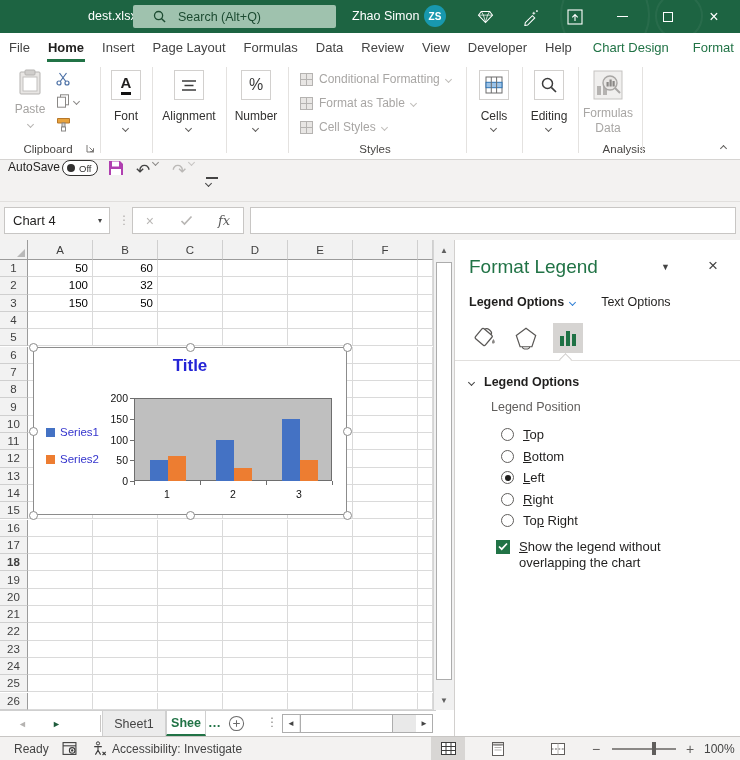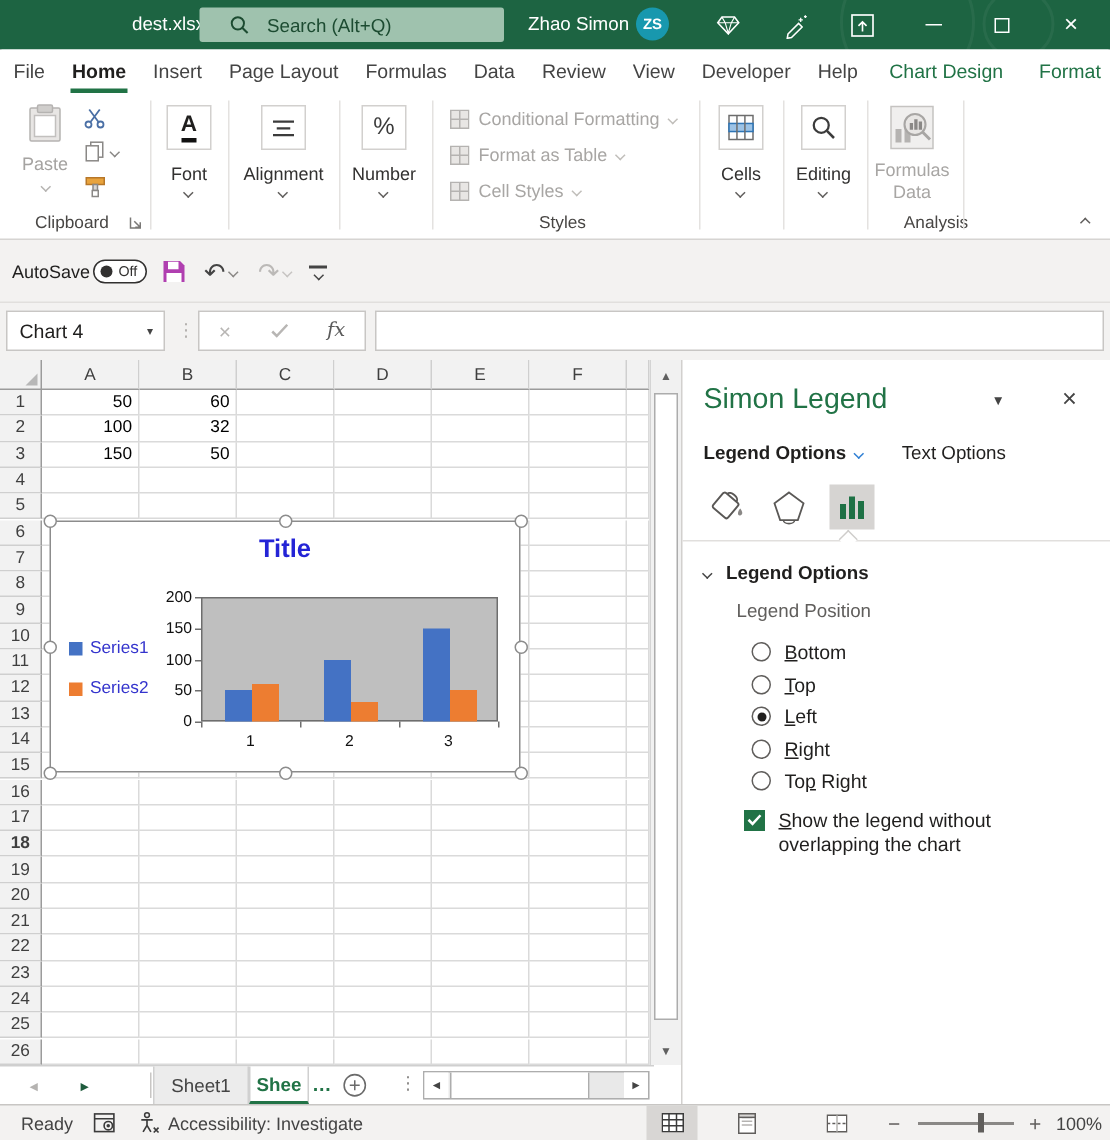--- a/index.html
+++ b/index.html
@@ -47,21 +47,21 @@
   .mid-chv { position:absolute; top:64px; color:#605e5c; }
   .paste { position:absolute; left:10px; top:7px; width:40px; text-align:center; color:#a5a3a1; }
   .paste .lbl { margin-top:4px; font-size:12px; }
   .sm-ico { position:absolute; display:flex; align-items:center; }
   .styles-row { position:absolute; display:flex; align-items:center; gap:6px; color:#a8a6a4; font-size:12px; white-space:nowrap; }
   .an-line { position:absolute; width:64px; text-align:center; font-size:12px; color:#a8a6a4; }
   .collapse-chv { position:absolute; right:14px; bottom:8px; color:#605e5c; }
 
   
   .qatrow { position:absolute; left:0; top:160px; width:740px; height:42px; background:#f3f2f1; border-bottom:1px solid #e1dfdd; }
-  .qat-item { position:absolute; top:0; height:42px; display:flex; align-items:center; }
+  .qat-item { position:absolute; top:0; height:42px; display:flex; }
   .autosave-toggle { width:36px; height:16px; border:1px solid #323130; border-radius:9px; background:#fff; display:flex; align-items:center; padding:0 4px; gap:4px; }
   .autosave-dot { width:8px; height:8px; border-radius:50%; background:#323130; }
   .autosave-state { font-size:9.5px; color:#323130; }
   .undo-glyph { font-size:17px; color:#444; }
   .redo-glyph { font-size:17px; color:#bbb9b7; }
   .qat-chv { margin-left:3px; color:#8a8886; }
   .custom-bar { width:12px; height:2px; background:#444; display:block; margin-bottom:2px; }
 
   .formularow { position:absolute; left:0; top:202px; width:740px; height:38px; background:#f3f2f1; }
   .namebox { position:absolute; left:4px; top:5px; width:106px; height:27px; background:#fff; border:1px solid #c8c6c4; display:flex; align-items:center; }
@@ -736,21 +736,21 @@
       <div class="handle" style="left: 309px; top: -5px;"></div>
       <div class="handle" style="left: -5px; top: 79px;"></div>
       <div class="handle" style="left: 309px; top: 79px;"></div>
       <div class="handle" style="left: -5px; top: 163px;"></div>
       <div class="handle" style="left: 152px; top: 163px;"></div>
       <div class="handle" style="left: 309px; top: 163px;"></div>
     </div>
 
   <div class="panel">
     <div class="p-title-row">
-      <span class="p-title">Simon Legend</span>
+      <span class="p-title">Format Legend</span>
       <span class="p-menu-arr">▼</span>
       <span class="p-close">×</span>
     </div>
     <div class="p-tabs">
       <span class="p-tab1">
           <span>Legend Options</span>
           <span class="chv"></span>
         </span>
       <span class="p-tab2">Text Options</span>
     </div>
@@ -782,25 +782,25 @@
         <span class="p-notch"></span>
       </div>
     <div class="p-sec">
       <span class="chv"></span>
       <span class="p-sec-lbl">Legend Options</span>
     </div>
     <div class="p-pos">Legend Position</div>
     <div class="radio-group">
         <div class="radio-row">
           <span class="radio"></span>
-          <span class="radio-lbl"><span></span><u>B</u><span>ottom</span></span>
+          <span class="radio-lbl"><span></span><u>T</u><span>op</span></span>
         </div>
         <div class="radio-row">
           <span class="radio"></span>
-          <span class="radio-lbl"><span></span><u>T</u><span>op</span></span>
+          <span class="radio-lbl"><span></span><u>B</u><span>ottom</span></span>
         </div>
         <div class="radio-row">
           <span class="radio sel"></span>
           <span class="radio-lbl"><span></span><u>L</u><span>eft</span></span>
         </div>
         <div class="radio-row">
           <span class="radio"></span>
           <span class="radio-lbl"><span></span><u>R</u><span>ight</span></span>
         </div>
         <div class="radio-row">

